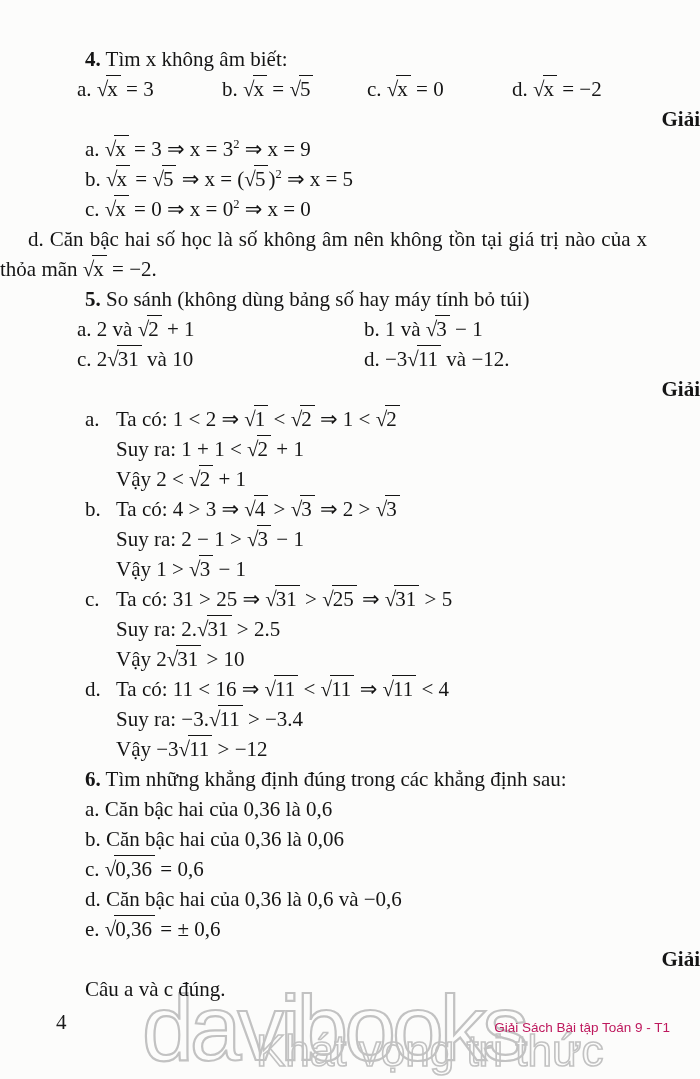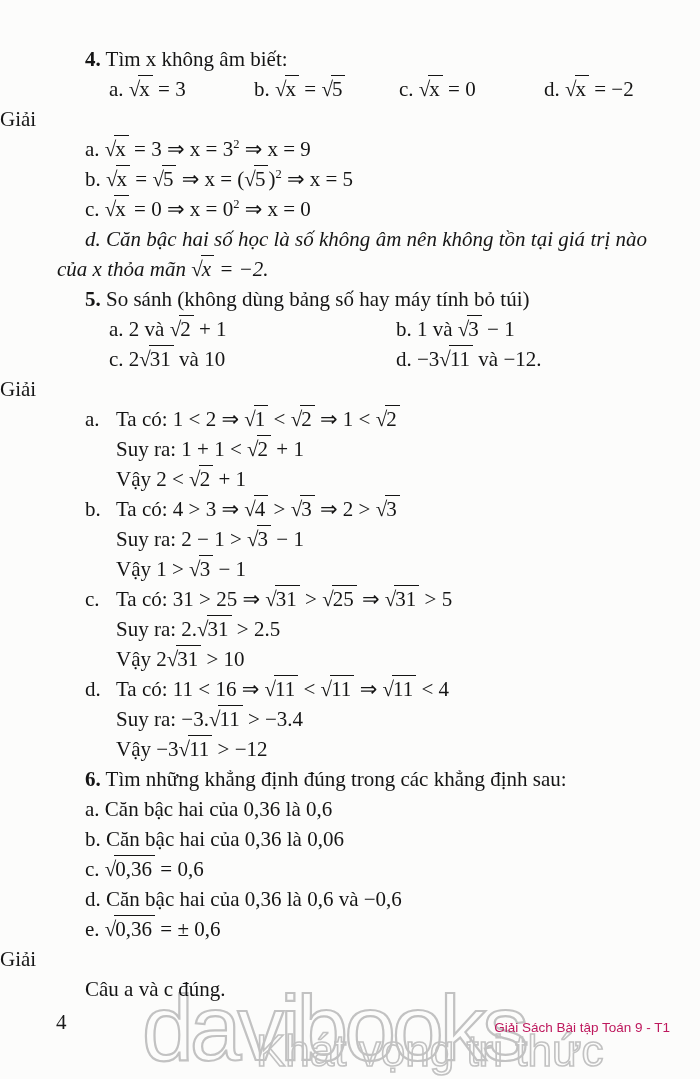--- a/index.html
+++ b/index.html
@@ -13,25 +13,25 @@
   .content {
     position: absolute; left: 0; top: 0; width: 700px;
     padding-top: 44px; z-index: 1;
   }
   .bl { line-height: 30px; min-height: 30px; }
   .item { padding-left: 85px; }
   .solh { padding-left: 85px; }
   .sub  { padding-left: 116px; }
   .lbl  { display: inline-block; width: 31px; }
   .para {
-    padding-left: 57px; padding-right: 53px;
-    text-indent: 28px; text-align: justify; font-style: italic;
+    padding-right: 53px;
+    text-indent: 28px; text-align: justify;
   }
-  .center { text-align: left; font-weight: normal; }
-  .cols { display: flex; padding-left: 109px; }
+  .center { text-align: right; font-weight: bold; }
+  .cols { display: flex; padding-left: 77px; }
   .cols4 .cell { width: 145px; }
   .cols4 .cell:last-child { width: auto; }
   .cols2 .cell { width: 287px; }
   .cols2 .cell:last-child { width: auto; }
   b { font-weight: bold; }
   sup { font-size: 12.5px; vertical-align: super; line-height: 0; }
   .sq { white-space: nowrap; }
   .sg { letter-spacing: -1px; }
   .sr {
     border-top: 1.5px solid #151515;

